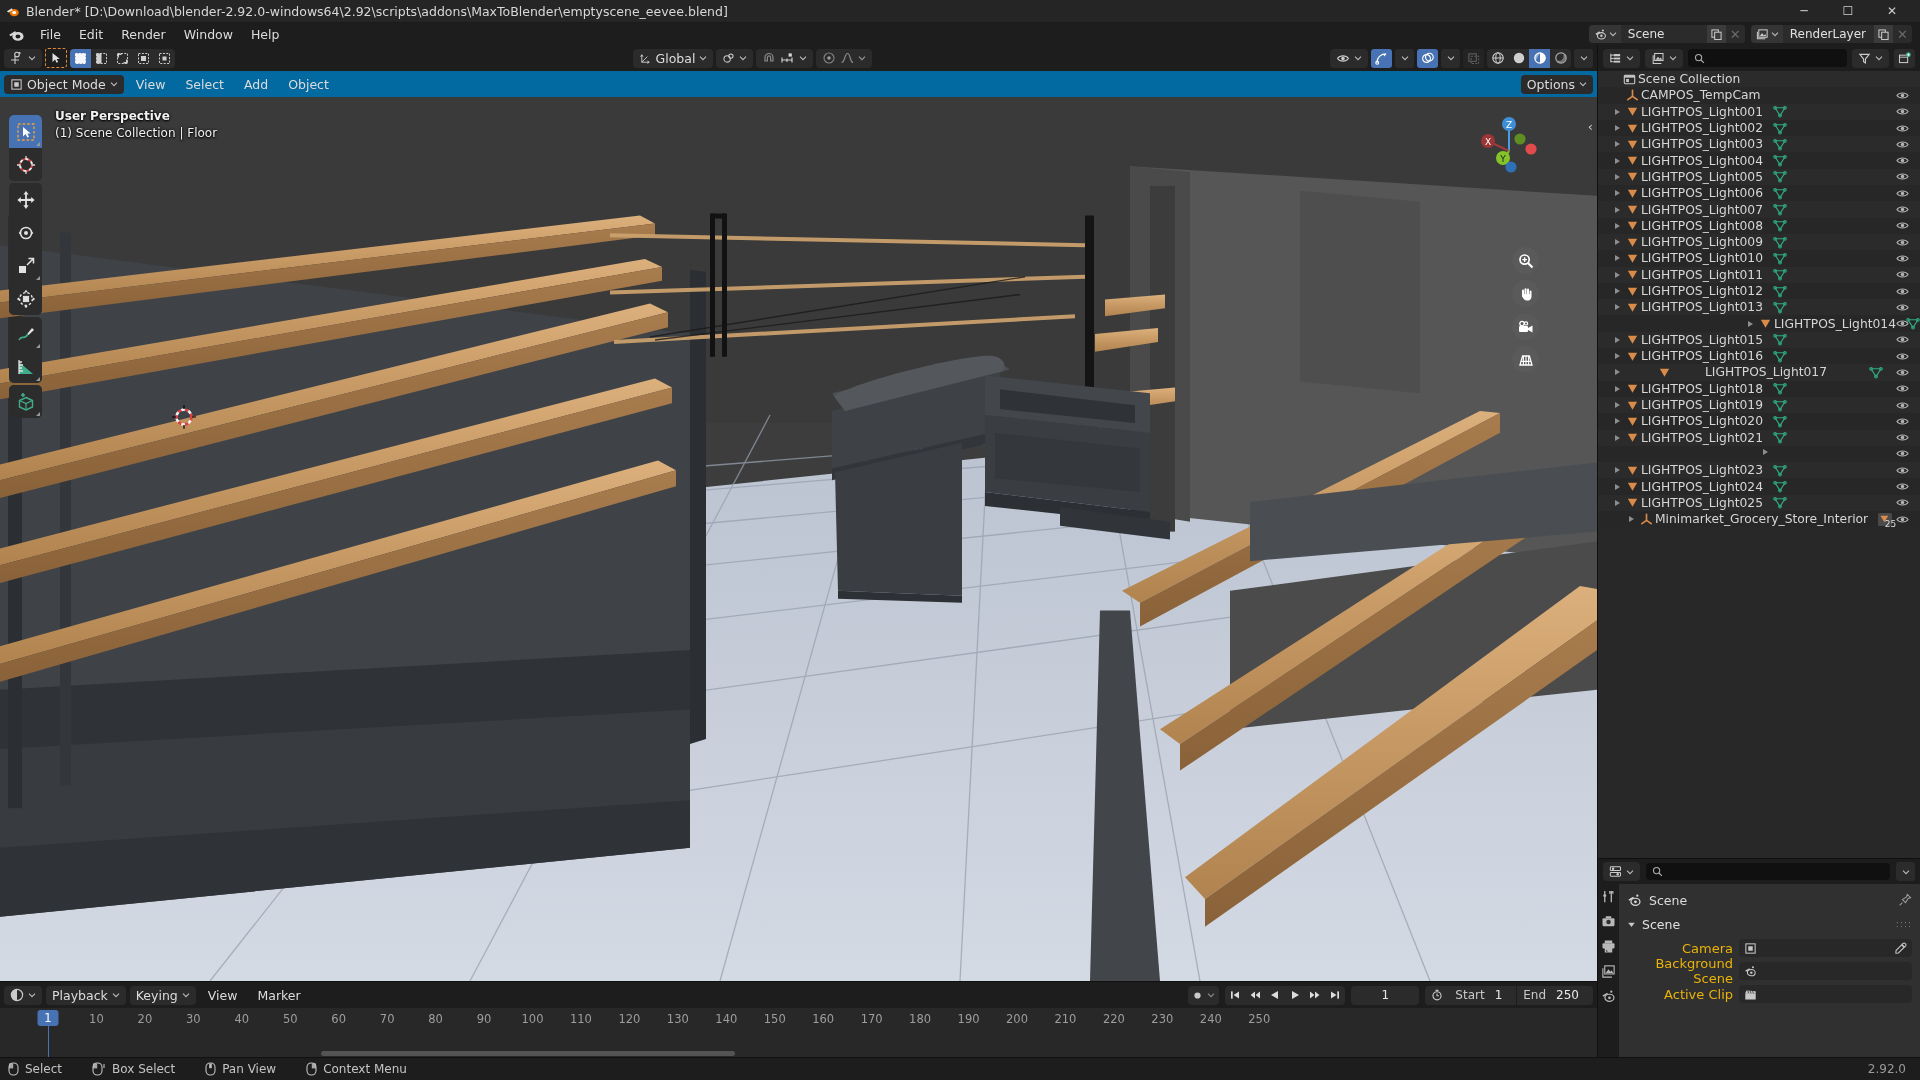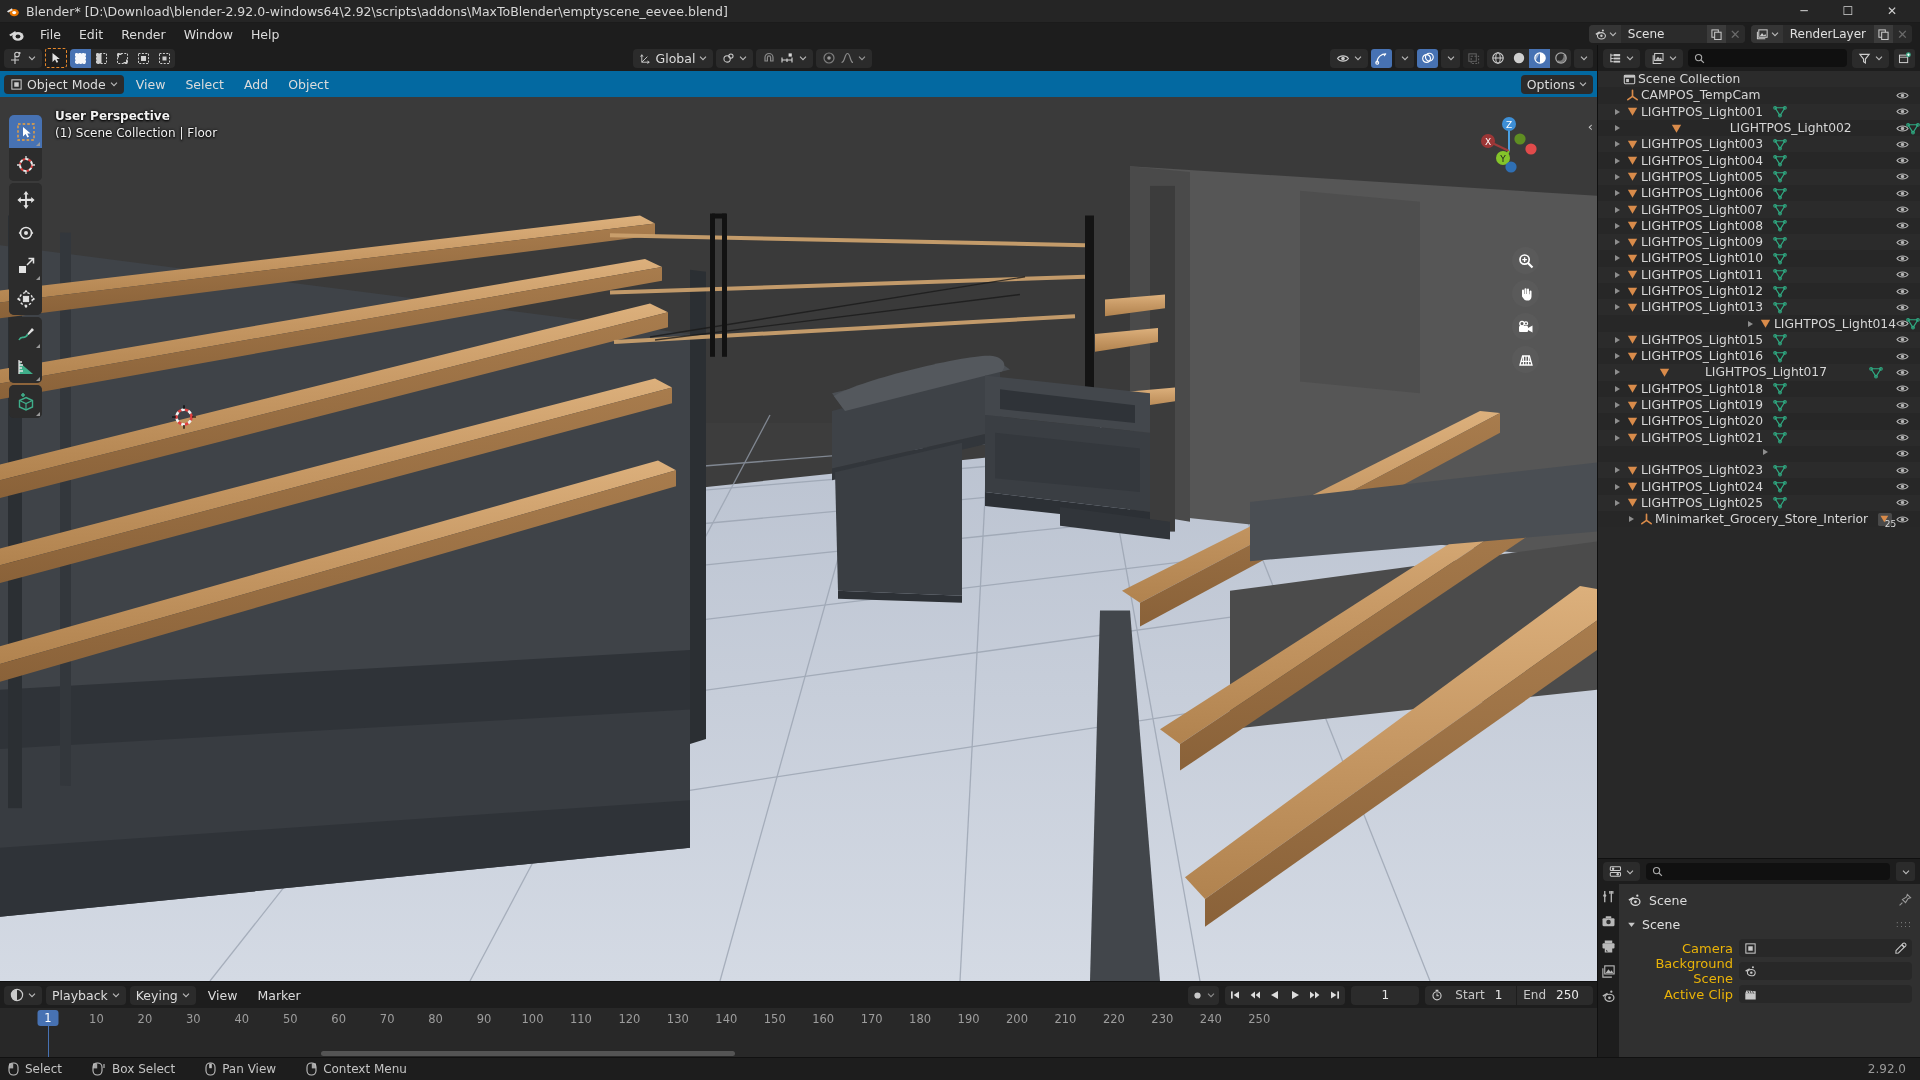--- a/index.html
+++ b/index.html
@@ -905,21 +905,21 @@
                   <circle cx="7.5" cy="11.4" r="1.5" fill="none" stroke="#2faa82" stroke-width="1.1"></circle>
                 </svg>
               </span>
               <span class="ol-eye">
                 <svg width="13" height="11" viewBox="0 0 14 11">
                   <path d="M1 5.5 C3.4 2 10.6 2 13 5.5 C10.6 9 3.4 9 1 5.5Z" fill="none" stroke="#b4b4b4" stroke-width="1.1"></path>
                   <circle cx="7" cy="5.5" r="1.9" fill="#b4b4b4"></circle>
                 </svg>
               </span>
             </div>
-            <div class="ol-row" style="padding-left: 13px; justify-content: space-between;">
+            <div class="ol-row" style="padding-left: 13px;">
               <span class="ol-disc">
                 <svg width="7" height="8" viewBox="0 0 7 8">
                   <path d="M1 1 L6 4 L1 7 Z" fill="#8e8e8e"></path>
                 </svg>
               </span>
               <span class="ol-ico">
                 <svg width="13" height="13" viewBox="0 0 14 14">
                   <path d="M2 3 L12 3 L7 11.5 Z" fill="#d98b4a"></path>
                 </svg>
               </span>

